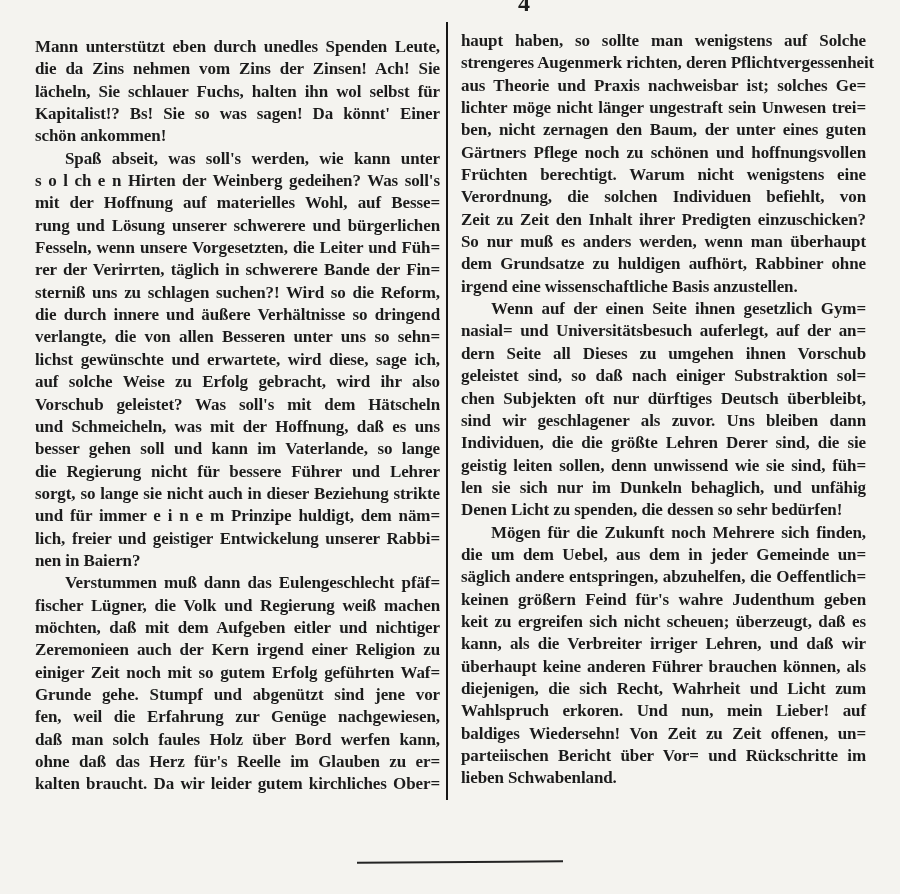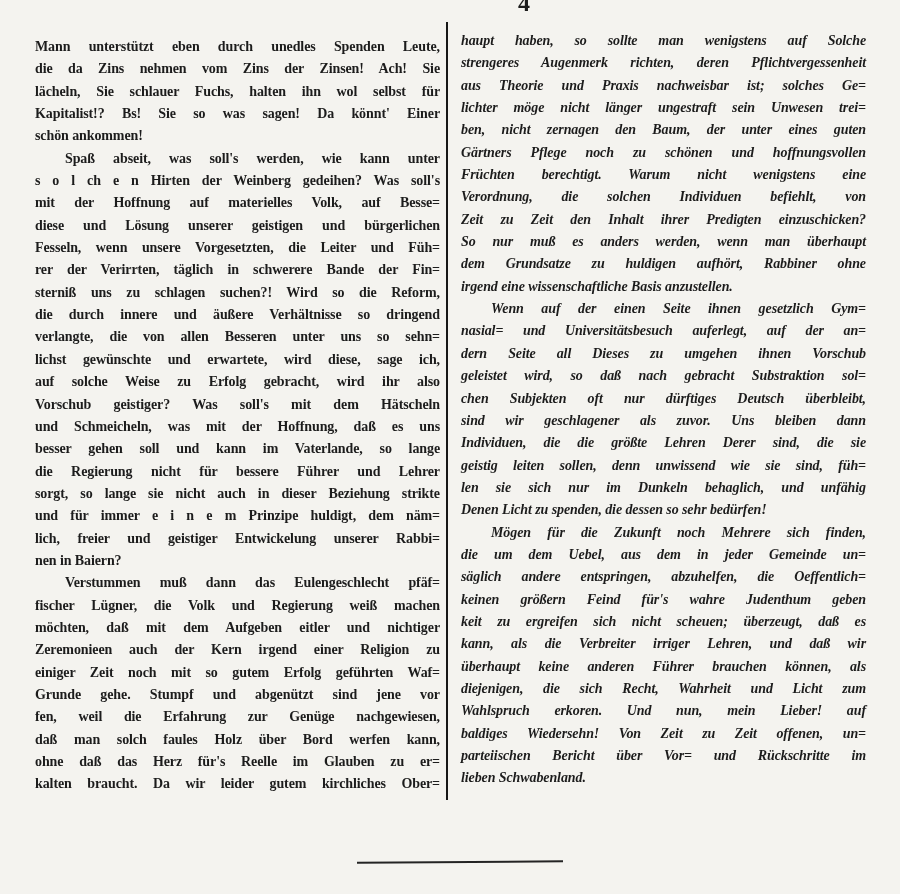--- a/index.html
+++ b/index.html
@@ -12,27 +12,27 @@
     font-family: "Liberation Serif", "DejaVu Serif", serif;
   }
   .page-number {
     position: absolute;
     left: 518px; top: -10px;
     font-size: 24px; font-weight: 700;
   }
   .column {
     position: absolute;
     width: 405px;
-    font-size: 14px;
+    font-size: 17px;
     font-weight: 700;
     line-height: 22.35px;
     letter-spacing: -0.1px;
   }
   #column-left  { left: 35px;  top: 36px; }
-  #column-right { left: 461px; top: 30px; font-style: italic; }
+  #column-right { left: 461px; top: 30px; }
   .paragraph { margin: 0; }
   .line {
     text-align: justify;
     text-align-last: justify;
     height: 22.35px;
     white-space: nowrap;
   }
   .line.ragged { text-align-last: left; }
   .line.first-indent { text-indent: 30px; }
   .column-divider {
@@ -58,30 +58,30 @@
     <div class="paragraph">
       <div class="line">Mann unterstützt eben durch unedles Spenden Leute,</div>
       <div class="line">die da Zins nehmen vom Zins der Zinsen! Ach! Sie</div>
       <div class="line">lächeln, Sie schlauer Fuchs, halten ihn wol selbst für</div>
       <div class="line">Kapitalist!? Bs! Sie so was sagen! Da könnt' Einer</div>
       <div class="line ragged">schön ankommen!</div>
     </div>
     <div class="paragraph">
       <div class="line first-indent">Spaß abseit, was soll's werden, wie kann unter</div>
       <div class="line">s o l ch e n Hirten der Weinberg gedeihen?  Was soll's</div>
-      <div class="line">mit der Hoffnung auf materielles Volk, auf Besse=</div>
-      <div class="line">diese und Lösung unserer geistigen und bürgerlichen</div>
+      <div class="line">mit der Hoffnung auf materielles Wohl, auf Besse=</div>
+      <div class="line">rung und Lösung unserer schwerere und bürgerlichen</div>
       <div class="line">Fesseln, wenn unsere Vorgesetzten, die Leiter und Füh=</div>
       <div class="line">rer der Verirrten, täglich in schwerere Bande der Fin=</div>
       <div class="line">sterniß uns zu schlagen suchen?!  Wird so die Reform,</div>
       <div class="line">die durch innere und äußere Verhältnisse so dringend</div>
       <div class="line">verlangte, die von allen Besseren unter uns so sehn=</div>
       <div class="line">lichst gewünschte und erwartete, wird diese, sage ich,</div>
       <div class="line">auf solche Weise zu Erfolg gebracht, wird ihr also</div>
-      <div class="line">Vorschub geistiger?  Was soll's mit dem Hätscheln</div>
+      <div class="line">Vorschub geleistet?  Was soll's mit dem Hätscheln</div>
       <div class="line">und Schmeicheln, was mit der Hoffnung, daß es uns</div>
       <div class="line">besser gehen soll und kann im Vaterlande, so lange</div>
       <div class="line">die Regierung nicht für bessere Führer und Lehrer</div>
       <div class="line">sorgt, so lange sie nicht auch in dieser Beziehung strikte</div>
       <div class="line">und für immer e i n e m Prinzipe huldigt, dem näm=</div>
       <div class="line">lich, freier und geistiger Entwickelung unserer Rabbi=</div>
       <div class="line ragged">nen in Baiern?</div>
     </div>
     <div class="paragraph">
       <div class="line first-indent">Verstummen muß dann das Eulengeschlecht pfäf=</div>
@@ -111,21 +111,21 @@
       <div class="line">Verordnung, die solchen Individuen befiehlt, von</div>
       <div class="line">Zeit zu Zeit den Inhalt ihrer Predigten einzuschicken?</div>
       <div class="line">So nur muß es anders werden, wenn man überhaupt</div>
       <div class="line">dem Grundsatze zu huldigen aufhört, Rabbiner ohne</div>
       <div class="line ragged">irgend eine wissenschaftliche Basis anzustellen.</div>
     </div>
     <div class="paragraph">
       <div class="line first-indent">Wenn auf der einen Seite ihnen gesetzlich Gym=</div>
       <div class="line">nasial= und Universitätsbesuch auferlegt, auf der an=</div>
       <div class="line">dern Seite all Dieses zu umgehen ihnen Vorschub</div>
-      <div class="line">geleistet wird, so daß nach gebracht Substraktion sol=</div>
+      <div class="line">geleistet sind, so daß nach einiger Substraktion sol=</div>
       <div class="line">chen Subjekten oft nur dürftiges Deutsch überbleibt,</div>
       <div class="line">sind wir geschlagener als zuvor.  Uns bleiben dann</div>
       <div class="line">Individuen, die die größte Lehren Derer sind, die sie</div>
       <div class="line">geistig leiten sollen, denn unwissend wie sie sind, füh=</div>
       <div class="line">len sie sich nur im Dunkeln behaglich, und unfähig</div>
       <div class="line ragged">Denen Licht zu spenden, die dessen so sehr bedürfen!</div>
     </div>
     <div class="paragraph">
       <div class="line first-indent">Mögen für die Zukunft noch Mehrere sich finden,</div>
       <div class="line">die um dem Uebel, aus dem in jeder Gemeinde un=</div>

